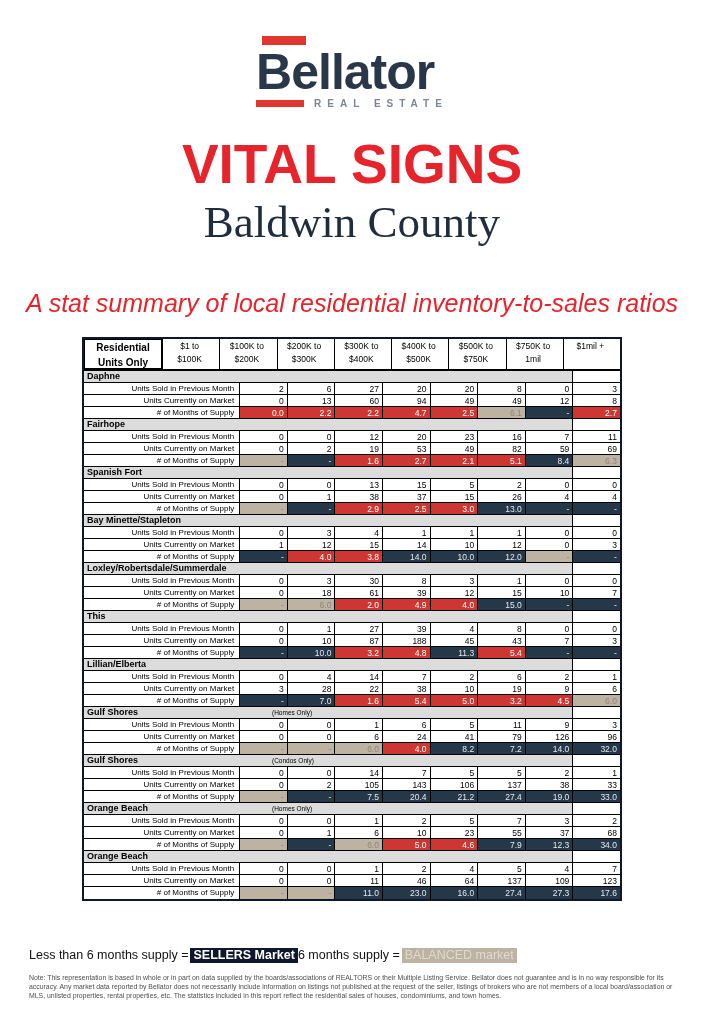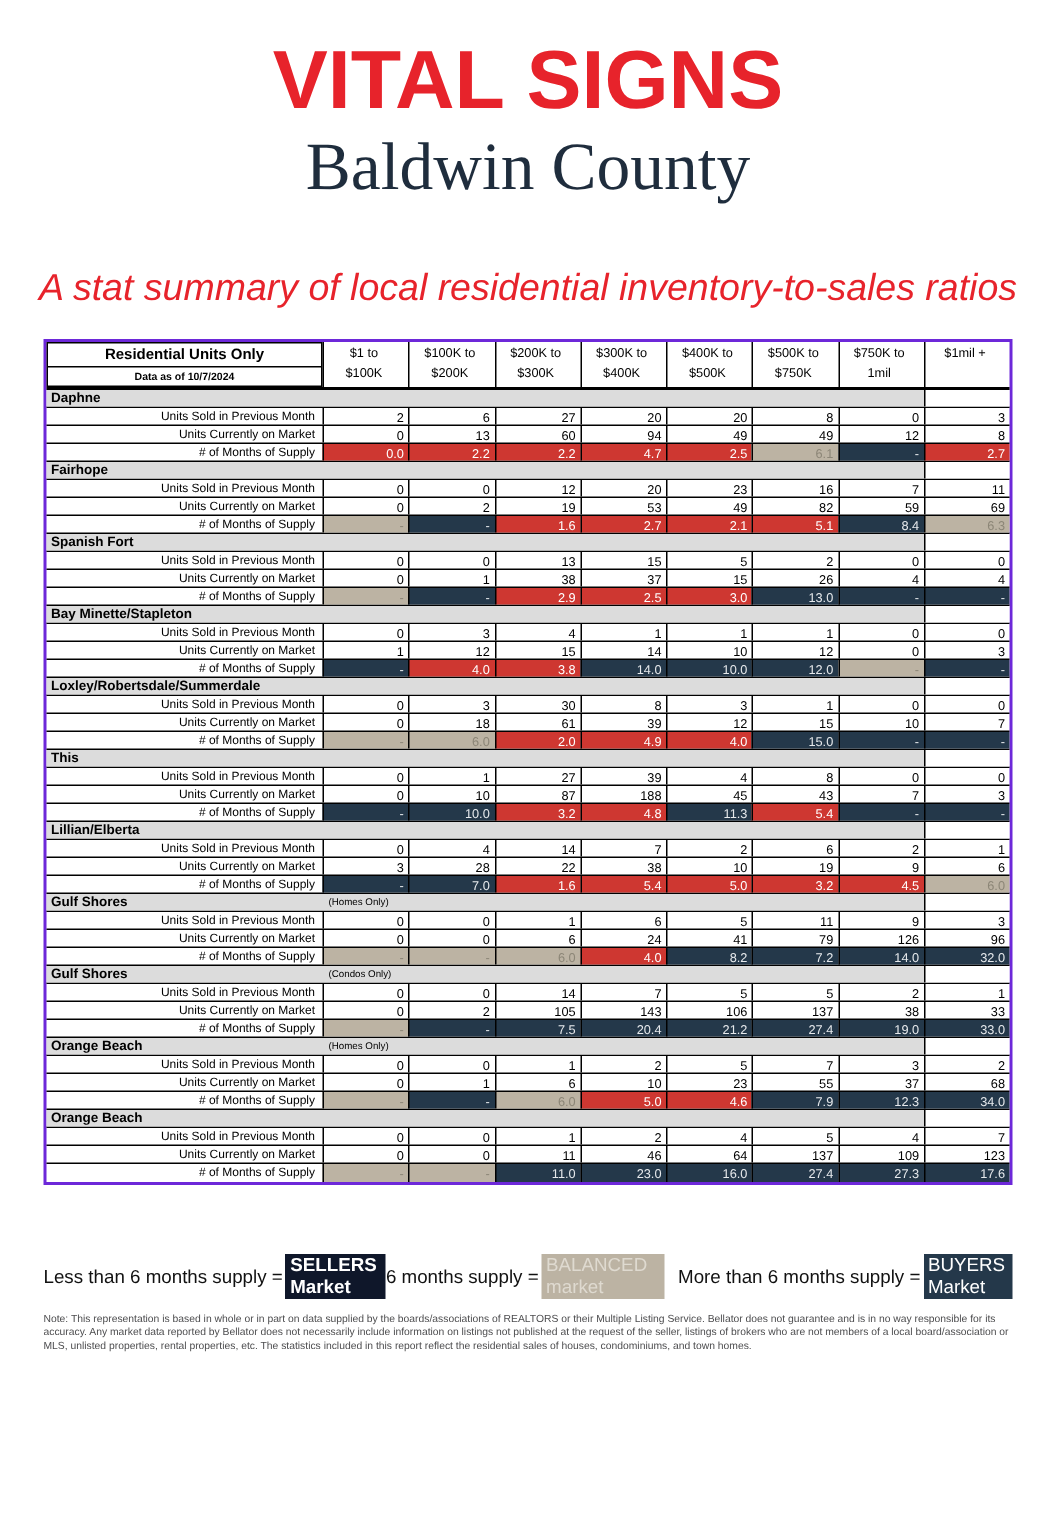--- a/index.html
+++ b/index.html
@@ -15,21 +15,21 @@
   .logo-bottom { display:flex; align-items:center; margin-top:1px; }
   .logo-bar-b { width:48px; height:7px; background:#E13530; margin-right:10px; }
   .logo-tag { font-size:10px; letter-spacing:6px; color:#7c8793; font-weight:bold; }
 
   
   .vital { margin-top:26px; text-align:center; font-size:55px; font-weight:800; letter-spacing:0px; color:#E7232B; font-family:"Liberation Sans",sans-serif; line-height:1.0; }
   .county { margin-top:8px; text-align:center; font-size:45px; color:#1F2D3D; font-family:"Liberation Serif","DejaVu Serif",serif; line-height:1.0; }
   .summary { margin-top:44px; text-align:center; font-size:25px; font-style:italic; color:#E7232B; font-family:"Liberation Sans",sans-serif; }
 
   
-  .vs-table { width:646px; margin:19px auto 0 auto; border:2px solid #6d28d9; }
+  .vs-table { width:540px; margin:19px auto 0 auto; border:2px solid #0f172a; }
   .t-row { display:flex; width:100%; border-bottom:1px solid #000; }
   .t-row:last-child { border-bottom:none; }
   .t-label { width:184px; text-align:right; padding-right:5px; font-size:8px; line-height:11px; color:#000; }
   .t-cell { width:57.25px; text-align:right; padding-right:3px; font-size:8.5px; line-height:11px; border-left:1px solid #000; }
 
   .hdr-row { height:32px; border-bottom:2px solid #000; }
   .hdr-corner { width:184px; border:1px solid #000; display:flex; flex-direction:column; }
   .hdr-corner .c1 { font-weight:bold; font-size:10px; text-align:center; line-height:15px; border-bottom:1px solid #000; }
   .hdr-corner .c2 { font-weight:bold; font-size:7px; text-align:center; line-height:13px; }
   .h-cell { width:57.25px; border-left:1px solid #000; text-align:center; padding:1px 3px 0 0; font-size:8.5px; line-height:13px; }
@@ -60,20 +60,30 @@
   .chip-balanced { background:#BCB3A3; color:#DFDAD0; }
   .chip-buyers { background:#24384A; color:#fff; }
   .gap2 { margin-left:9px; }
   .foot-note { margin-top:9px; font-size:6.9px; color:#4D4D4F; line-height:9px; width:646px; }
 </style>
 </head>
 <body>
 
 <div class="page">
 
+  <div class="logo-wrap">
+    <div class="logo">
+      <div class="logo-bar-top"></div>
+      <div class="logo-word">Bellator</div>
+      <div class="logo-bottom">
+        <div class="logo-bar-b"></div>
+        <div class="logo-tag">REAL ESTATE</div>
+      </div>
+    </div>
+  </div>
 
   <div class="vital">VITAL SIGNS</div>
   <div class="county">Baldwin County</div>
   <div class="summary">A stat summary of local residential inventory-to-sales ratios</div>
 
   <div class="vs-table">
     <div class="t-row hdr-row">
       <div class="hdr-corner">
         <div class="c1">Residential Units Only</div>
         <div class="c2">Data as of 10/7/2024</div>
@@ -552,21 +562,17 @@
   <div class="footer">
     <div class="foot-legend" id="legend-row">
         <span class="legend-chunk">
           <span class="legend-text">Less than 6 months supply =</span>
           <span class="chip chip-sellers">SELLERS Market</span>
         </span>
         <span class="legend-chunk">
           <span class="legend-text">6 months supply =</span>
           <span class="chip chip-balanced">BALANCED market</span>
         </span>
-        <span class="legend-chunk gap2">
-          <span class="legend-text">More than 6 months supply =</span>
-          <span class="chip chip-buyers">BUYERS Market</span>
-        </span>
       </div>
     <div class="foot-note">Note: This representation is based in whole or in part on data supplied by the boards/associations of REALTORS or their Multiple Listing Service. Bellator does not guarantee and is in no way responsible for its accuracy. Any market data reported by Bellator does not necessarily include information on listings not published at the request of the seller, listings of brokers who are not members of a local board/association or MLS, unlisted properties, rental properties, etc. The statistics included in this report reflect the residential sales of houses, condominiums, and town homes.</div>
   </div>
 
 </div>
 
 </body></html>

